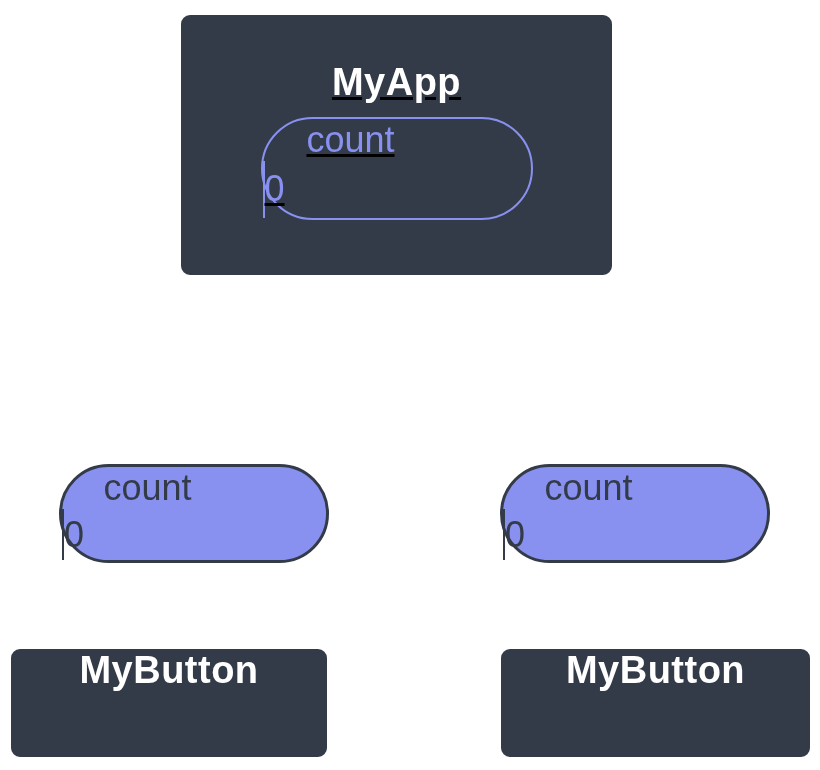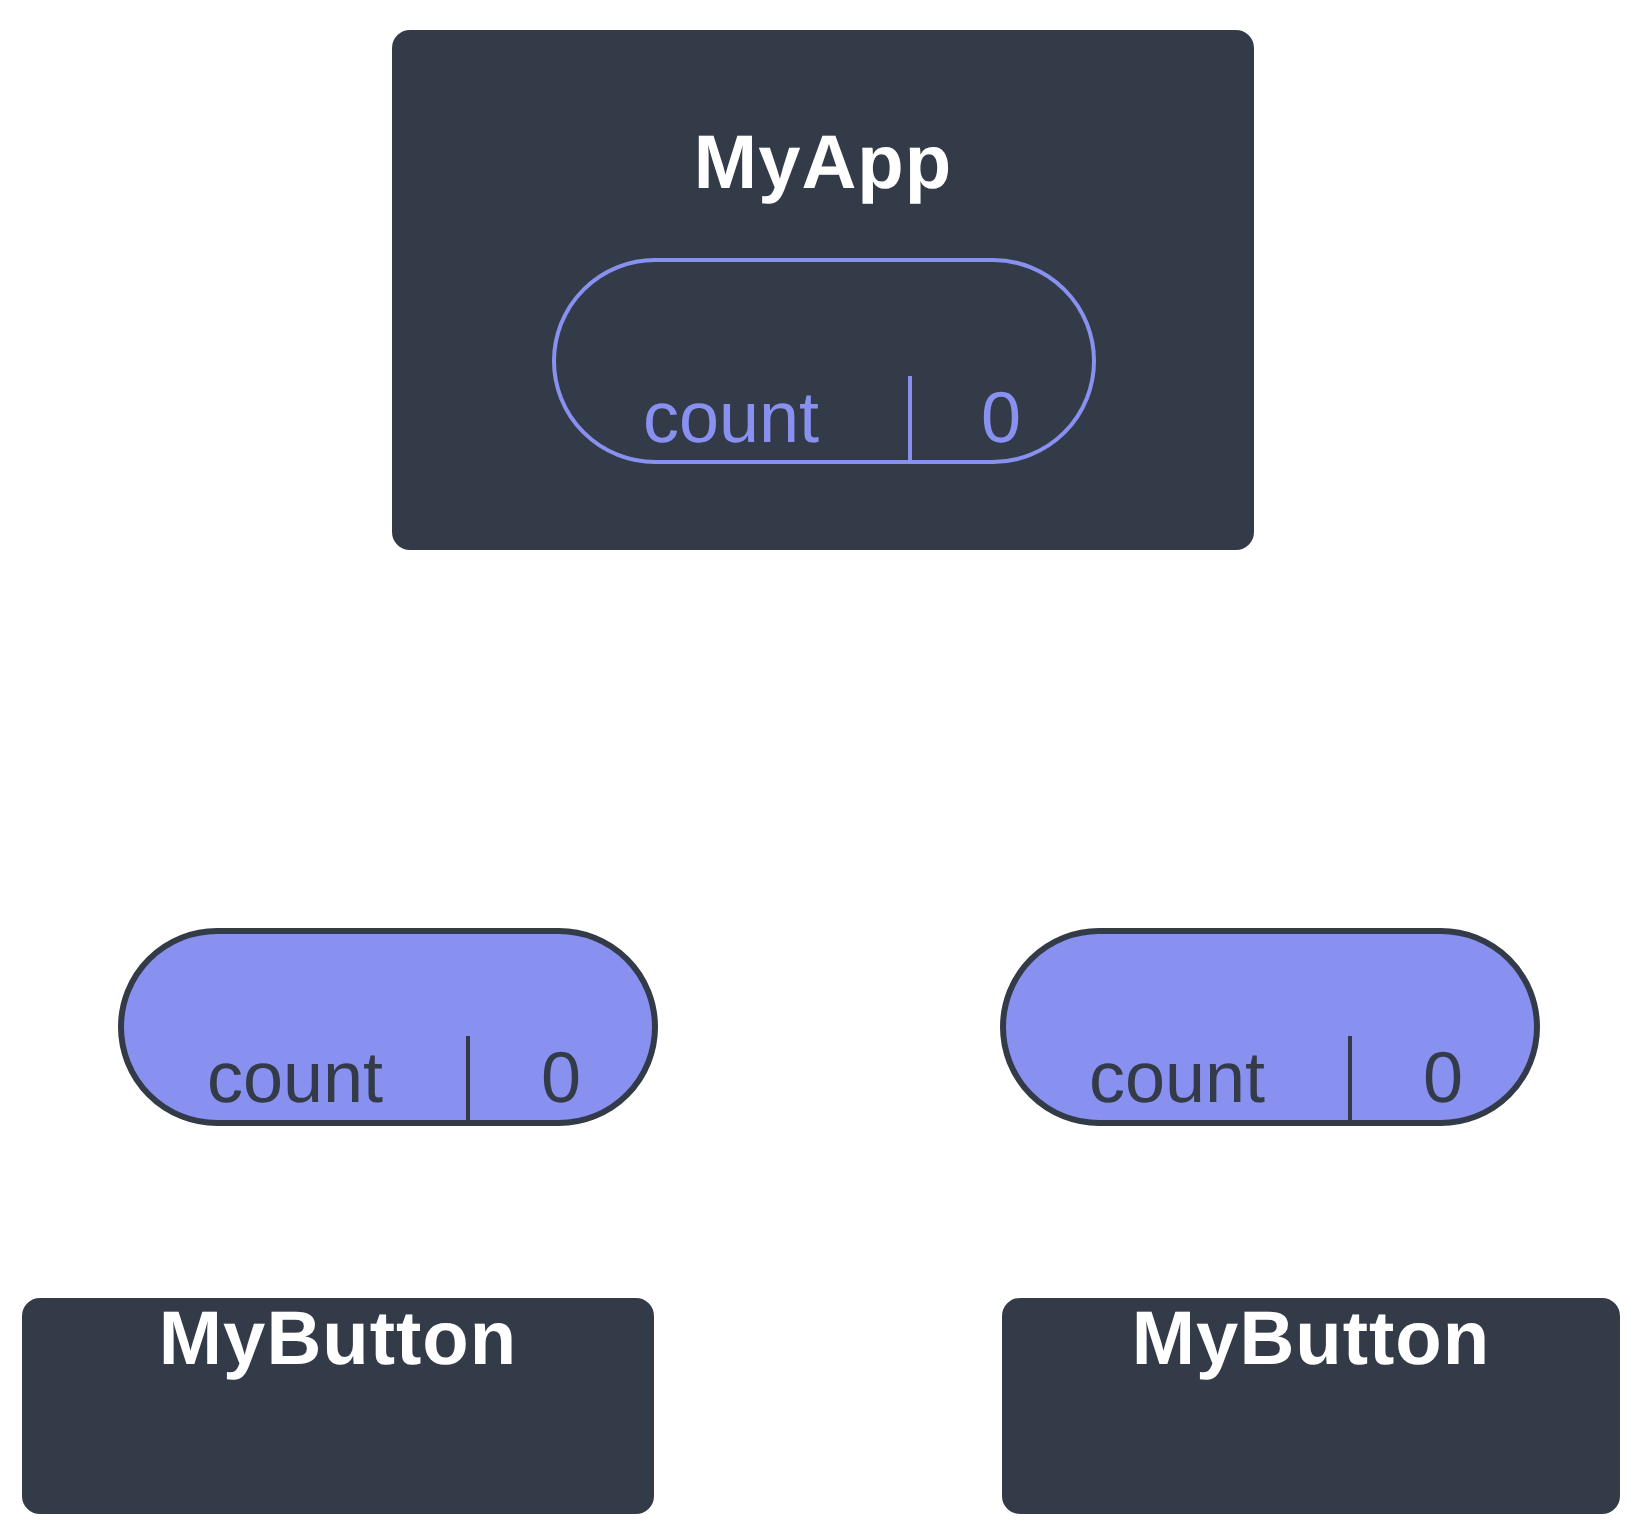--- a/index.html
+++ b/index.html
@@ -49,43 +49,45 @@
   }
   .box-title {
     color: var(--title-text);
     font-size: 38px;
     font-weight: 700;
     letter-spacing: 0.5px;
     line-height: 1.15;
   }
 
   .box.root {
-    left: 193px; top: 12px;
+    left: 178px; top: 12px;
     width: 437px; height: 266px;
     display: flex;
     flex-direction: column;
     align-items: center;
     padding-top: 46px;
-    gap: 24px;
+    gap: 12px;
+    text-decoration: underline;
   }
 
   .box.leaf {
     display: flex;
     align-items: flex-start;
     justify-content: center;
   }
   .box.leaf.left  { left: 8px;   top: 646px; width: 322px; height: 114px; }
   .box.leaf.right { left: 498px; top: 646px; width: 315px; height: 114px; }
 
   .pill {
     display: flex;
-    align-items: flex-end;
+    align-items: flex-start;
     border-radius: 999px;
     font-size: 36px;
     z-index: 1;
+    flex-direction: column;
   }
   .pill-name {
     display: flex;
     align-items: center;
     justify-content: center;
   }
   .pill-value {
     flex: 1;
     display: flex;
     align-items: center;

